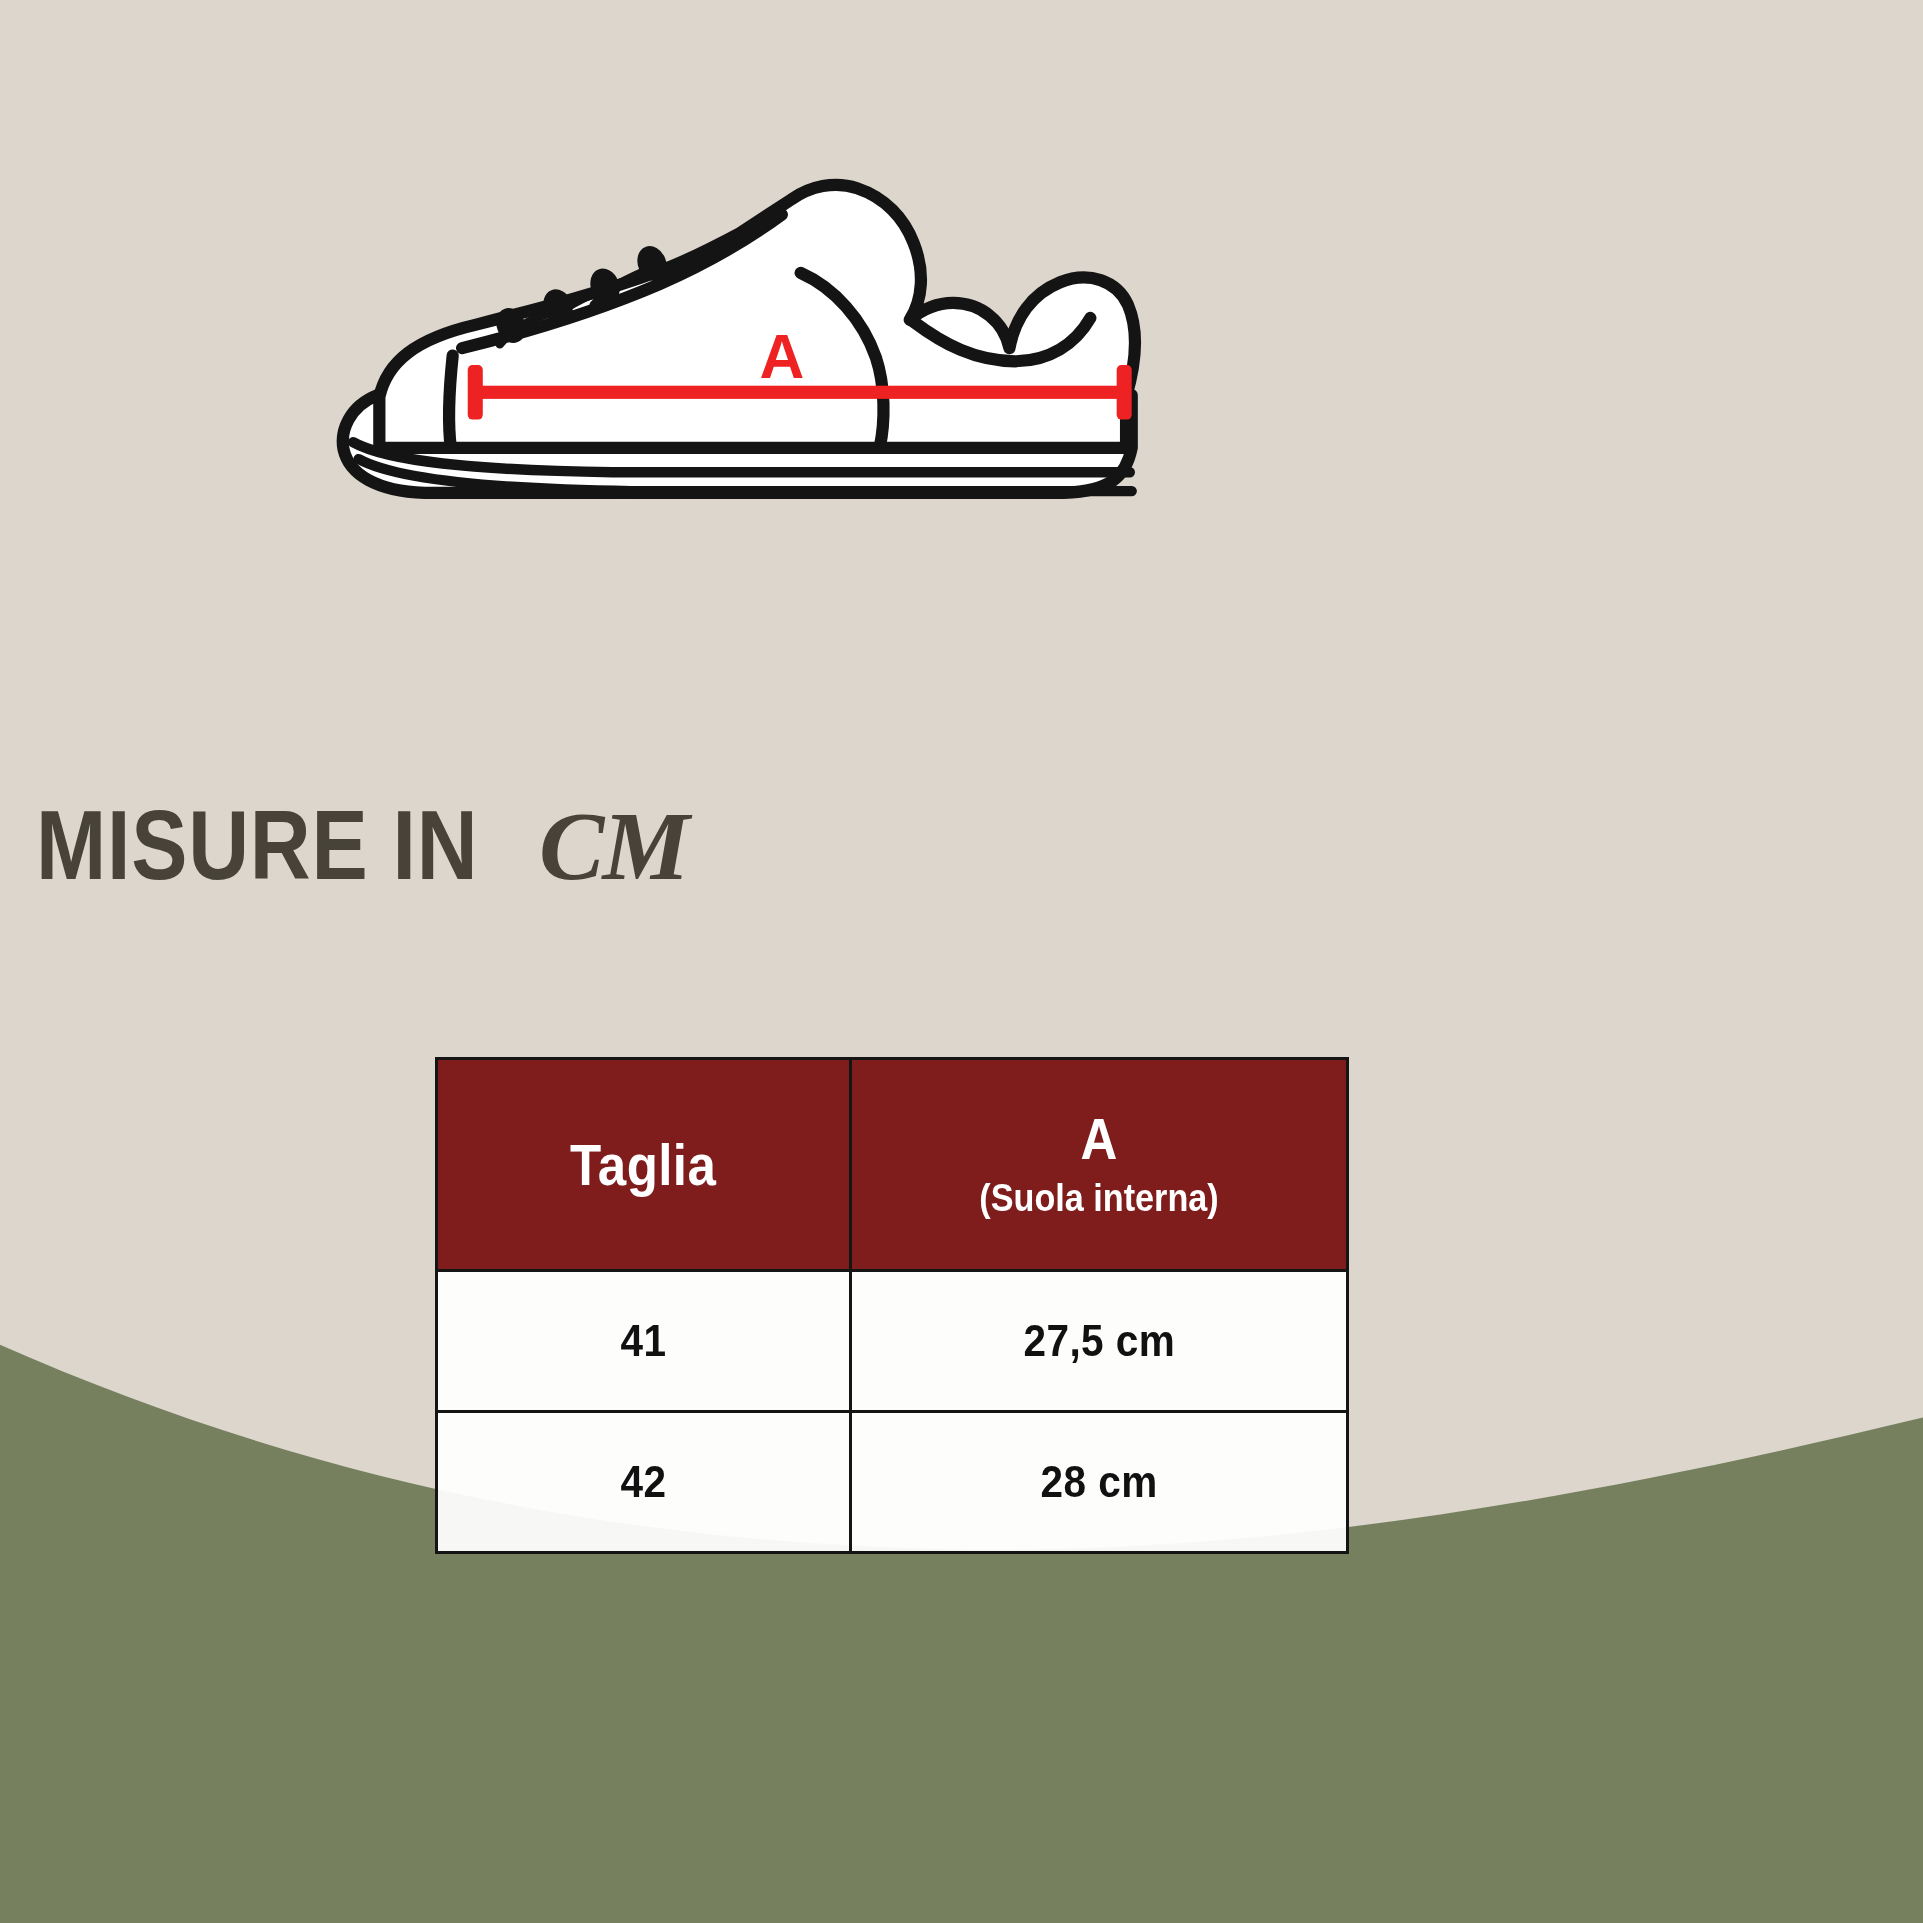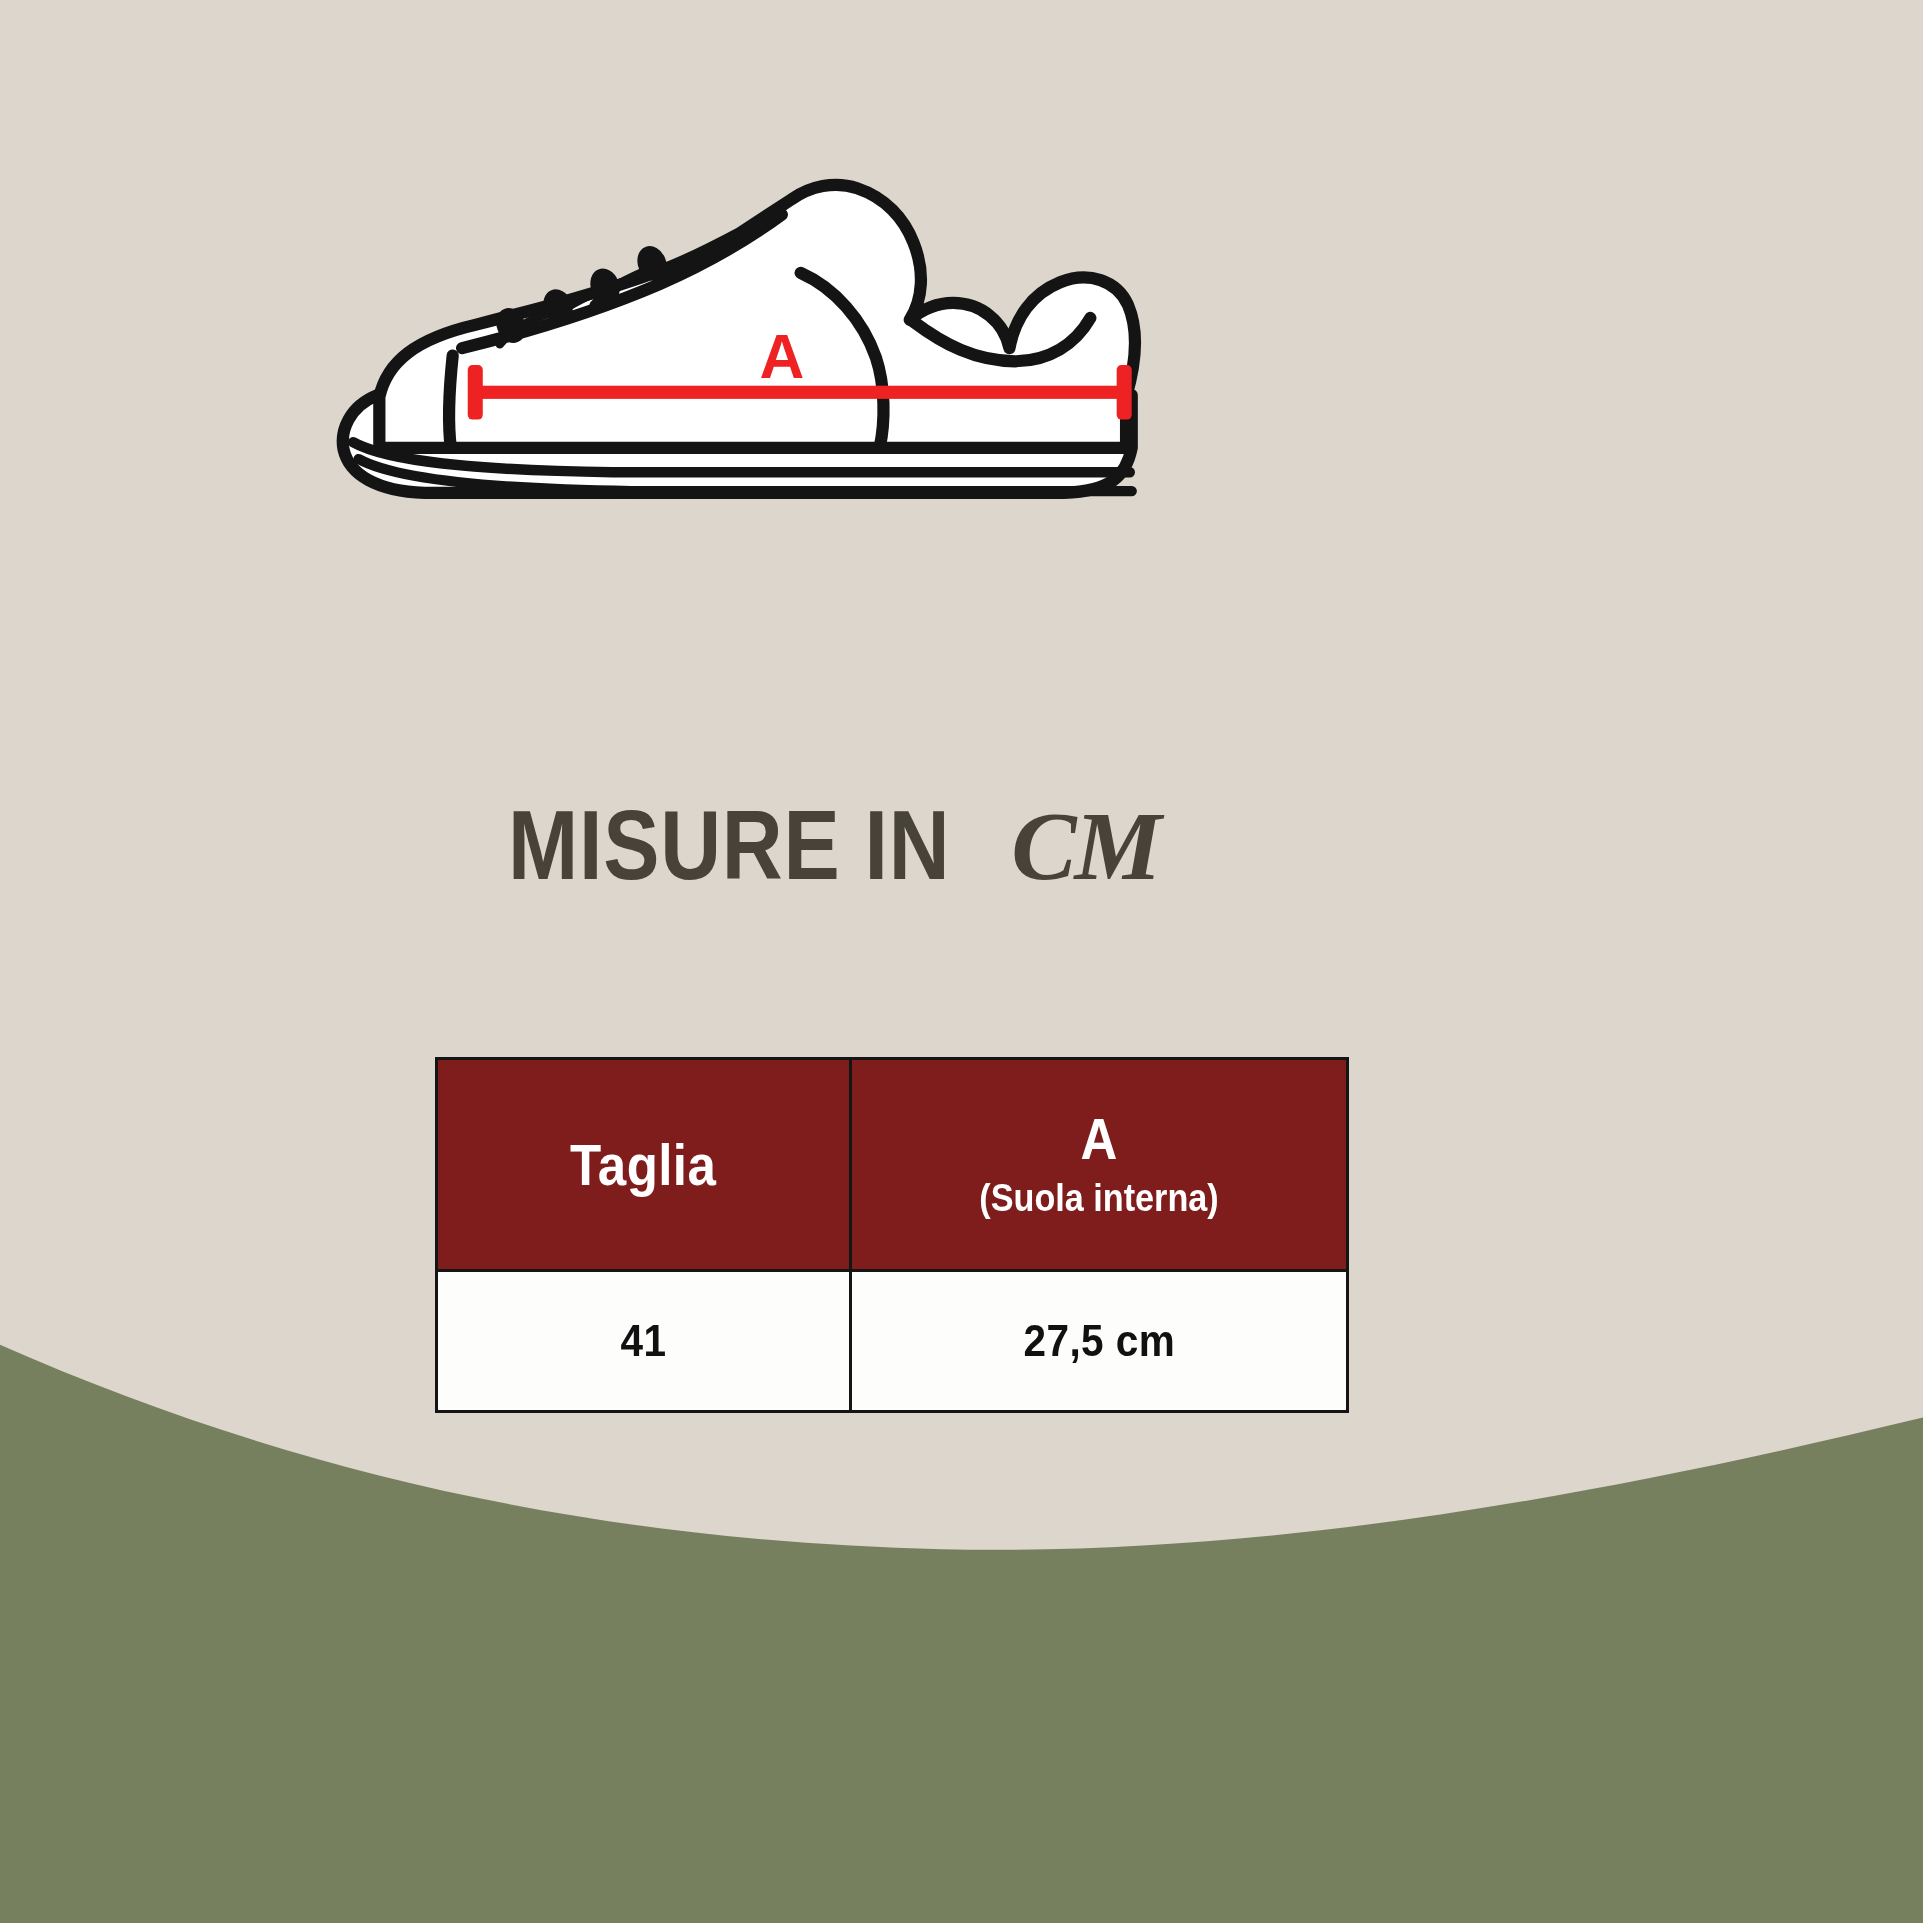--- a/index.html
+++ b/index.html
@@ -39,21 +39,20 @@
     width: 1111px;
     height: 395px;
   }
 
   
   .title-row {
     position: absolute;
     left: 0;
     top: 789px;
     width: 1632px;
-    text-align: center;
     white-space: nowrap;
   }
   .title-main {
     display: inline-block;
     vertical-align: baseline;
     font-family: "Liberation Sans", sans-serif;
     font-weight: 700;
     font-size: 98px;
     letter-spacing: 0.9px;
     color: #474339;
@@ -242,17 +241,25 @@
     </thead>
     <tbody>
       <tr class="body-row">
         <td>
           <span class="cell-txt">41</span>
         </td>
         <td>
           <span class="cell-txt">27,5 cm</span>
         </td>
       </tr>
+      <tr class="body-row">
+        <td>
+          <span class="cell-txt">42</span>
+        </td>
+        <td>
+          <span class="cell-txt">28 cm</span>
+        </td>
+      </tr>
     </tbody>
   </table>
 
 </div>
 
 
 </body></html>

